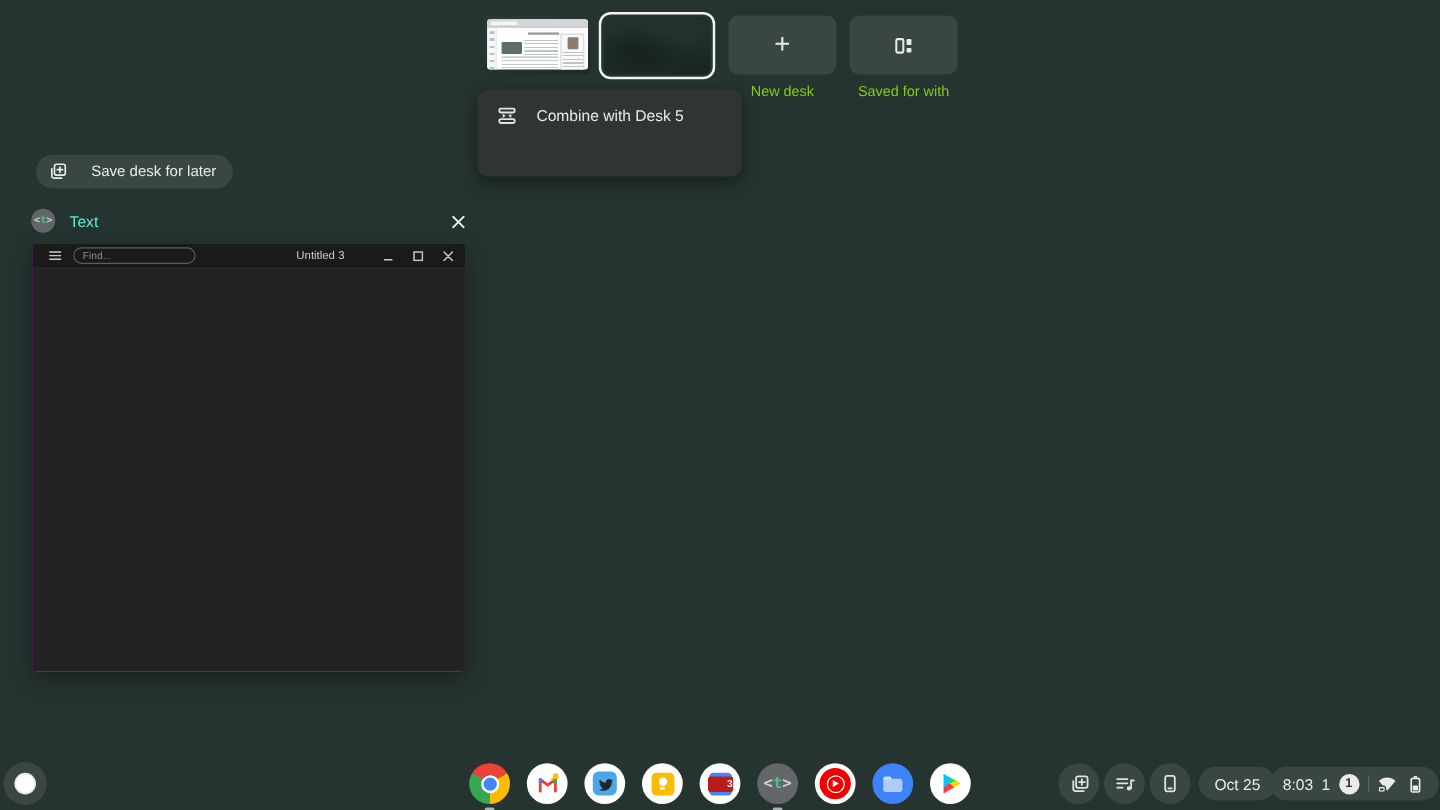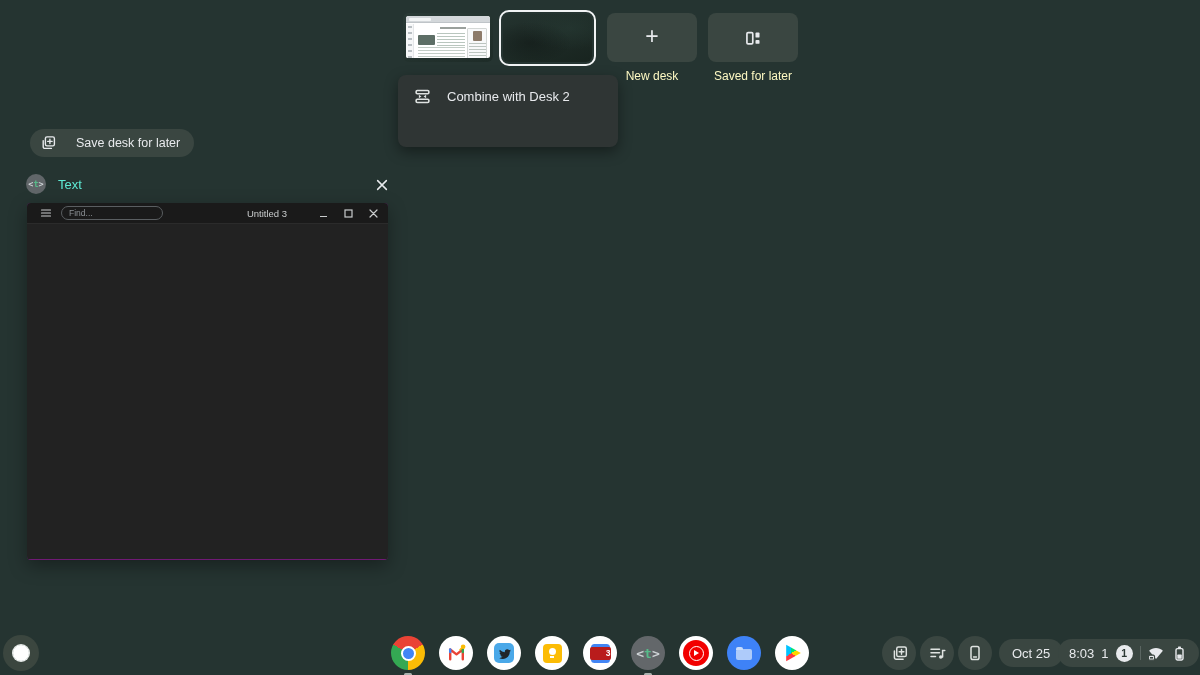--- a/index.html
+++ b/index.html
@@ -46,21 +46,21 @@
                   border-radius:10px; padding:2px; cursor:pointer; }
   .thumb2-wall { width:100%; height:100%; border-radius:6px;
                  background:
                    radial-gradient(60px 30px at 30% 60%, rgba(0,0,0,.25), transparent 70%),
                    radial-gradient(70px 30px at 75% 30%, rgba(40,60,54,.5), transparent 70%),
                    linear-gradient(160deg,#24332f,#18241f); }
 
   .desk-btn { width:90px; height:49px; border-radius:8px; background:#3a4641;
               display:flex; align-items:center; justify-content:center; cursor:pointer; }
   .plus-glyph { font-size:23px; font-weight:300; color:#e8eaed; line-height:1; margin-top:-2px; }
-  .desk-label { width:90px; text-align:center; font-size:12px; color:#fef9c3; }
+  .desk-label { width:90px; text-align:center; font-size:12px; color:#84cc16; }
 
   
   .menu { left:398px; top:75px; width:220px; height:72px; background:#2f3534;
           border-radius:8px; box-shadow:0 5px 14px rgba(0,0,0,.4); padding-top:6px; }
   .menu-item { display:flex; align-items:center; gap:16px; height:30px; padding-left:16px;
                font-size:13px; color:#e8eaed; cursor:pointer; }
   .menu-item svg { flex:0 0 auto; }
 
   
   .save-pill { left:30px; top:129px; height:28px; border-radius:15px; background:#3a4641;
@@ -169,31 +169,31 @@
     <span class="plus-glyph">+</span>
   </div>
   <div class="abs desk-btn" style="left:708px; top:13px;">
     <svg width="18" height="18" viewBox="0 0 16 16">
       <rect x="2.6" y="3.2" width="5.2" height="10" rx="1" fill="none" stroke="#e8eaed" stroke-width="1.5"></rect>
       <rect x="10.2" y="3.2" width="3.6" height="4.4" rx="0.8" fill="#e8eaed"></rect>
       <rect x="10.2" y="9.8" width="3.6" height="3.4" rx="0.8" fill="#e8eaed"></rect>
     </svg>
   </div>
   <div class="abs desk-label" style="left:607px; top:69px;">New desk</div>
-  <div class="abs desk-label" style="left:708px; top:69px;">Saved for later</div>
+  <div class="abs desk-label" style="left:708px; top:69px;">Saved for with</div>
 
   <div class="abs menu">
     <div class="menu-item">
       <svg width="17" height="17" viewBox="0 0 16 16">
         <rect x="2" y="2.4" width="12" height="3" rx="1.1" fill="none" stroke="#dfe3e1" stroke-width="1.5"></rect>
         <rect x="2" y="10.6" width="12" height="3" rx="1.1" fill="none" stroke="#dfe3e1" stroke-width="1.5"></rect>
         <path d="M4.6 6.3 L7 8 L4.6 9.7 Z" fill="#dfe3e1"></path>
         <path d="M11.4 6.3 L9 8 L11.4 9.7 Z" fill="#dfe3e1"></path>
       </svg>
-      <span>Combine with Desk 2</span>
+      <span>Combine with Desk 5</span>
     </div>
   </div>
 
   <div class="abs save-pill">
     <svg width="16" height="16" viewBox="0 0 16 16">
       <path d="M3.2 5.6 v6.2 a1.6 1.6 0 0 0 1.6 1.6 h6.6" fill="none" stroke="#e8eaed" stroke-width="1.4" stroke-linecap="round"></path>
       <rect x="5.4" y="1.9" width="9" height="9" rx="1.6" fill="none" stroke="#e8eaed" stroke-width="1.4"></rect>
       <path d="M9.9 4.2 v4.4 M7.7 6.4 h4.4" stroke="#e8eaed" stroke-width="1.4" stroke-linecap="round"></path>
     </svg>
     <span>Save desk for later</span>

